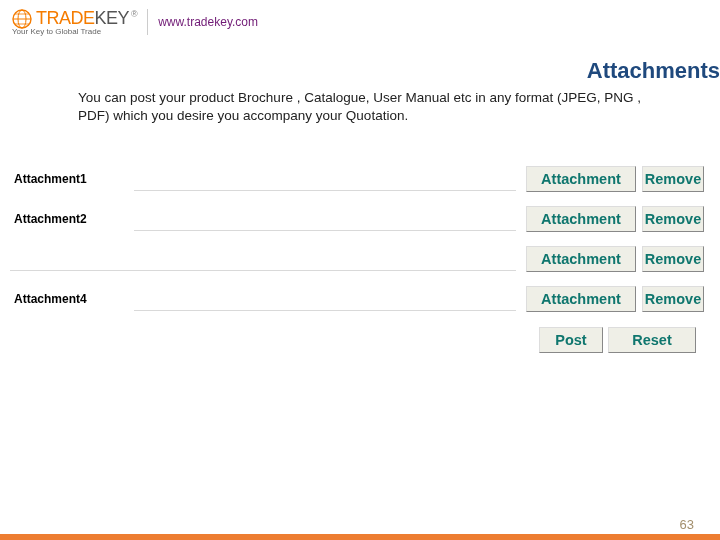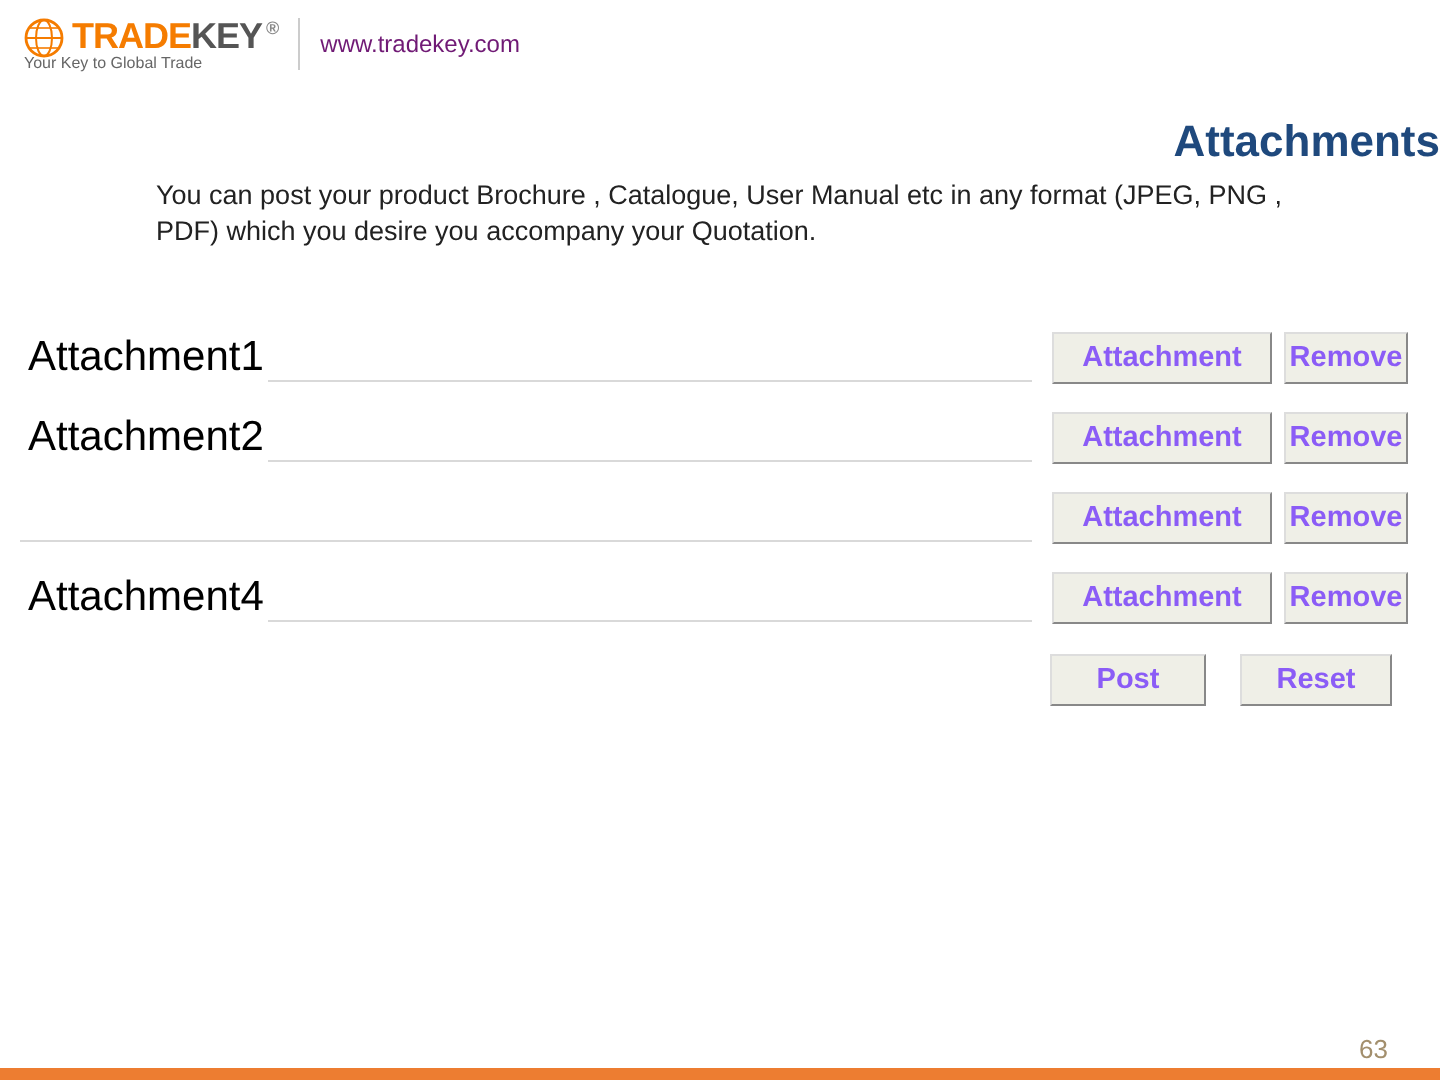--- a/index.html
+++ b/index.html
@@ -1,38 +1,38 @@
 <!DOCTYPE html>
 <html><head>
 <meta charset="utf-8">
 <style>
   html,body{margin:0;padding:0;width:720px;height:540px;font-family:Arial,Helvetica,sans-serif;background:#fff;color:#000;overflow:hidden}
   .slide{position:relative;width:720px;height:540px;box-sizing:border-box}
   .header{display:flex;align-items:center;padding:8px 12px 4px 12px}
   .logo{display:flex;align-items:center;gap:4px}
   .logo-mark{display:flex;align-items:center}
-  .logo-text{font-weight:bold;font-size:18px;letter-spacing:-0.5px}
+  .logo-text{font-weight:normal;font-size:18px;letter-spacing:-0.5px}
   .logo-trade{color:#f57c00}
   .logo-key{color:#555}
   .reg{font-size:9px;color:#888;margin-left:2px;vertical-align:super}
   .tagline{font-size:8px;color:#666;margin-top:-2px}
   .divider-v{width:1px;height:26px;background:#ccc;margin:0 10px}
   .url{font-size:12px;color:#701a75}
   .title{font-size:22px;font-weight:bold;color:#1f497d;text-align:right;margin-top:18px}
   .desc{font-size:13.5px;color:#222;margin:5px 78px 0 78px;line-height:1.35}
   .form-area{margin:34px 10px 0 10px;background:#fff}
   .row{display:flex;align-items:center;height:40px}
-  .row-label{width:120px;font-weight:normal;font-size:21px;padding-left:4px}
+  .row-label{width:120px;font-weight:bold;font-size:12px;padding-left:4px}
   .row-field{flex:1;height:22px;border-bottom:1px solid #d9d9d9;margin-right:10px}
-  .btn{font-family:Arial;font-size:14.5px;font-weight:bold;color:#8b5cf6;background:#efefe7;border:1px solid #888;border-top-color:#ddd;border-left-color:#ddd;padding:4px 0;text-align:center;cursor:pointer;margin-right:6px;box-sizing:border-box}
+  .btn{font-family:Arial;font-size:14.5px;font-weight:bold;color:#0f766e;background:#efefe7;border:1px solid #888;border-top-color:#ddd;border-left-color:#ddd;padding:4px 0;text-align:center;cursor:pointer;margin-right:6px;box-sizing:border-box}
   .btn-attach{width:110px}
   .btn-remove{width:62px}
   .footer-row{display:flex;justify-content:flex-end;align-items:center;padding:8px 10px 0 0}
-  .btn-post{width:78px;margin-right:17px}
-  .btn-reset{width:76px;margin-right:4px}
+  .btn-post{width:64px;margin-right:5px}
+  .btn-reset{width:88px;margin-right:4px}
   .page-num{position:absolute;right:26px;bottom:8px;font-size:13px;color:#a38f6d}
   .bottom-bar{position:absolute;left:0;right:0;bottom:0;height:6px;background:#ed7d31}
 </style>
 </head>
 <body>
 
 <div class="slide">
 
   <div class="header">
     <div>

